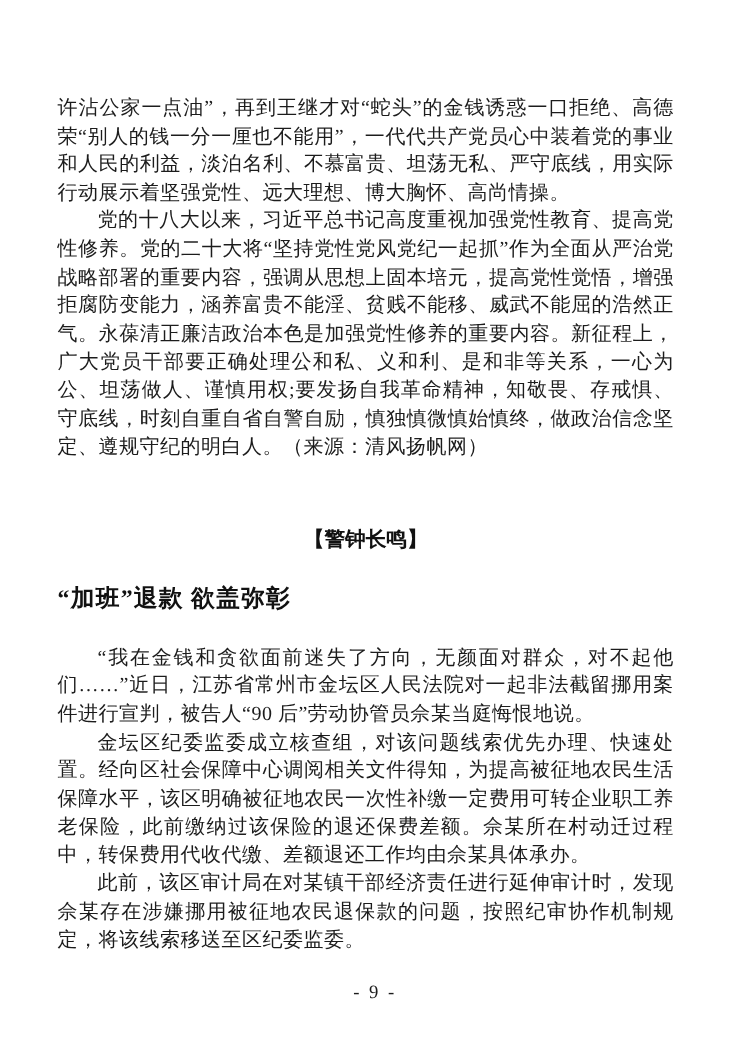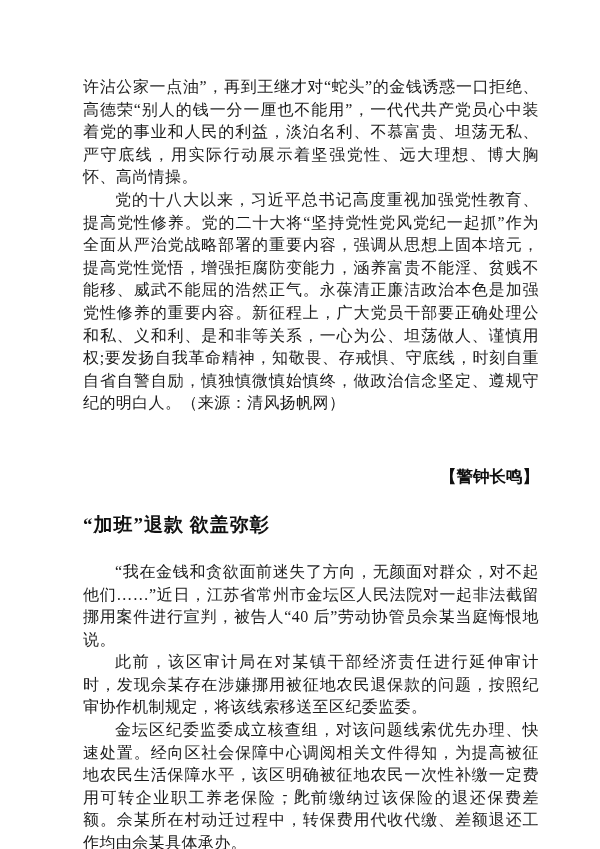--- a/index.html
+++ b/index.html
@@ -13,41 +13,41 @@
       overflow: hidden;
       font-family: "Liberation Serif", "DejaVu Serif", serif;
       color: #1a1a1a;
     }
     .page {
       position: relative;
       width: 600px;
       height: 800px;
       background: #ffffff;
       box-sizing: border-box;
-      padding: 76px 61px 0 83px;
+      padding: 76px 61px 0 46px;
     }
     .body-text p {
       margin: 0;
       font-size: 16px;
       line-height: 22.6px;
       letter-spacing: 0.4px;
       text-align: justify;
       color: #1c1c1c;
     }
     .body-text p.indent {
       text-indent: 2em;
     }
     .section-heading {
       margin: 0;
       margin-top: 50px;
       font-size: 16.5px;
       line-height: 23px;
       font-weight: bold;
       color: #111;
-      text-align: right;
+      text-align: center;
     }
     .article-title {
       margin: 0;
       margin-top: 23px;
       font-size: 19px;
       line-height: 27px;
       font-weight: bold;
       text-align: left;
       letter-spacing: 1px;
       color: #111;
@@ -74,20 +74,20 @@
   <div class="body-text">
     <p>许沾公家一点油”，再到王继才对“蛇头”的金钱诱惑一口拒绝、高德荣“别人的钱一分一厘也不能用”，一代代共产党员心中装着党的事业和人民的利益，淡泊名利、不慕富贵、坦荡无私、严守底线，用实际行动展示着坚强党性、远大理想、博大胸怀、高尚情操。</p>
     <p class="indent">党的十八大以来，习近平总书记高度重视加强党性教育、提高党性修养。党的二十大将“坚持党性党风党纪一起抓”作为全面从严治党战略部署的重要内容，强调从思想上固本培元，提高党性觉悟，增强拒腐防变能力，涵养富贵不能淫、贫贱不能移、威武不能屈的浩然正气。永葆清正廉洁政治本色是加强党性修养的重要内容。新征程上，广大党员干部要正确处理公和私、义和利、是和非等关系，一心为公、坦荡做人、谨慎用权;要发扬自我革命精神，知敬畏、存戒惧、守底线，时刻自重自省自警自励，慎独慎微慎始慎终，做政治信念坚定、遵规守纪的明白人。（来源：清风扬帆网）</p>
   </div>
 
   <div class="section-heading">【警钟长鸣】</div>
 
   <div class="article-title">“加班”退款 欲盖弥彰</div>
 
   <div class="body-text article-body">
-    <p class="indent">“我在金钱和贪欲面前迷失了方向，无颜面对群众，对不起他们……”近日，江苏省常州市金坛区人民法院对一起非法截留挪用案件进行宣判，被告人“40 后”劳动协管员佘某当庭悔恨地说。</p>
+    <p class="indent">“我在金钱和贪欲面前迷失了方向，无颜面对群众，对不起他们……”近日，江苏省常州市金坛区人民法院对一起非法截留挪用案件进行宣判，被告人“90 后”劳动协管员佘某当庭悔恨地说。</p>
+    <p class="indent">金坛区纪委监委成立核查组，对该问题线索优先办理、快速处置。经向区社会保障中心调阅相关文件得知，为提高被征地农民生活保障水平，该区明确被征地农民一次性补缴一定费用可转企业职工养老保险，此前缴纳过该保险的退还保费差额。佘某所在村动迁过程中，转保费用代收代缴、差额退还工作均由佘某具体承办。</p>
     <p class="indent">此前，该区审计局在对某镇干部经济责任进行延伸审计时，发现佘某存在涉嫌挪用被征地农民退保款的问题，按照纪审协作机制规定，将该线索移送至区纪委监委。</p>
-    <p class="indent">金坛区纪委监委成立核查组，对该问题线索优先办理、快速处置。经向区社会保障中心调阅相关文件得知，为提高被征地农民生活保障水平，该区明确被征地农民一次性补缴一定费用可转企业职工养老保险，此前缴纳过该保险的退还保费差额。佘某所在村动迁过程中，转保费用代收代缴、差额退还工作均由佘某具体承办。</p>
   </div>
 
   <div class="page-number">- 9 -</div>
 
 </div>
 
 </body></html>

